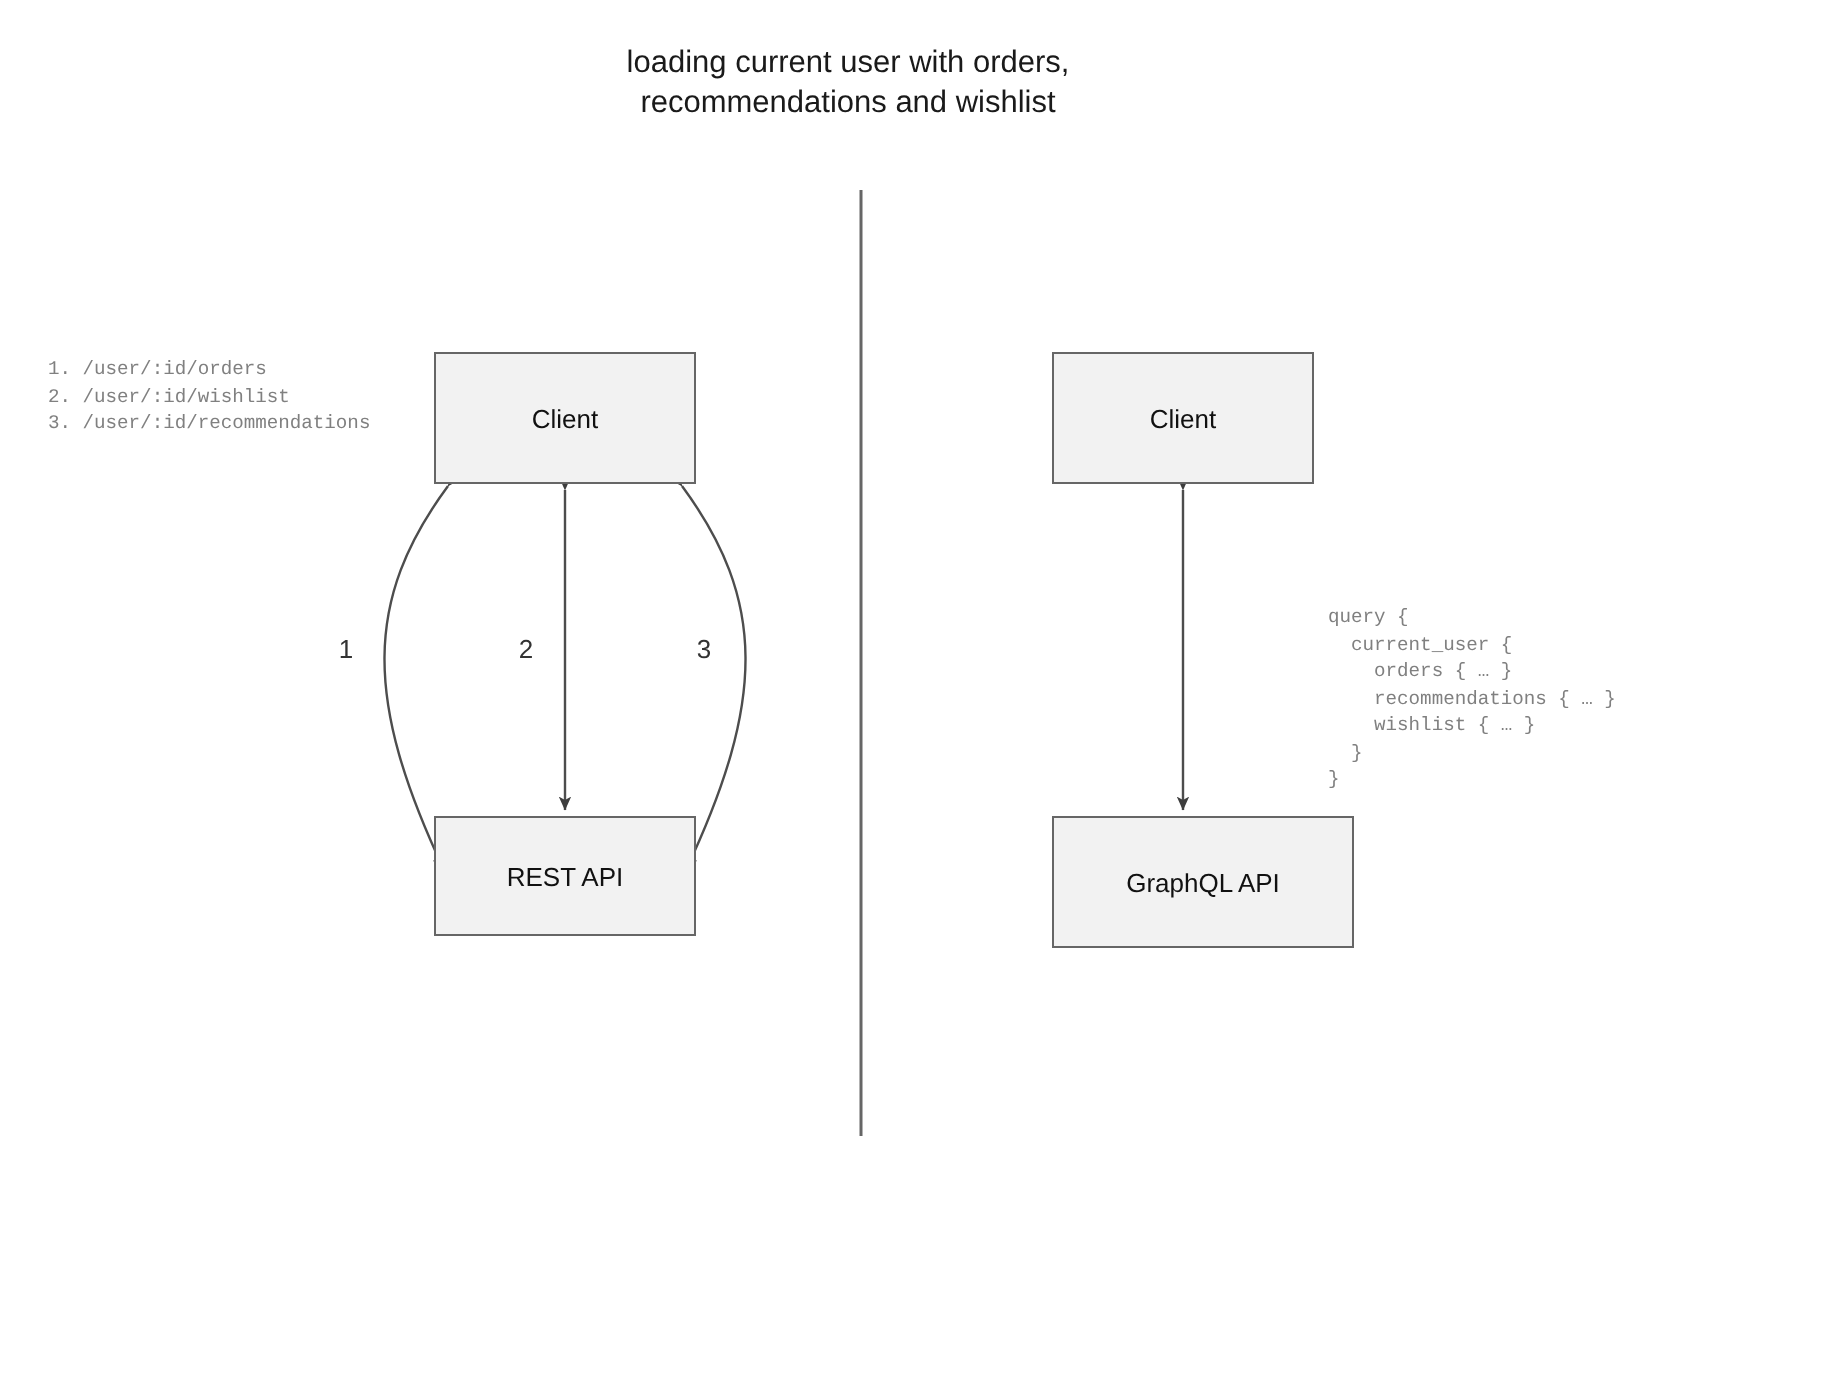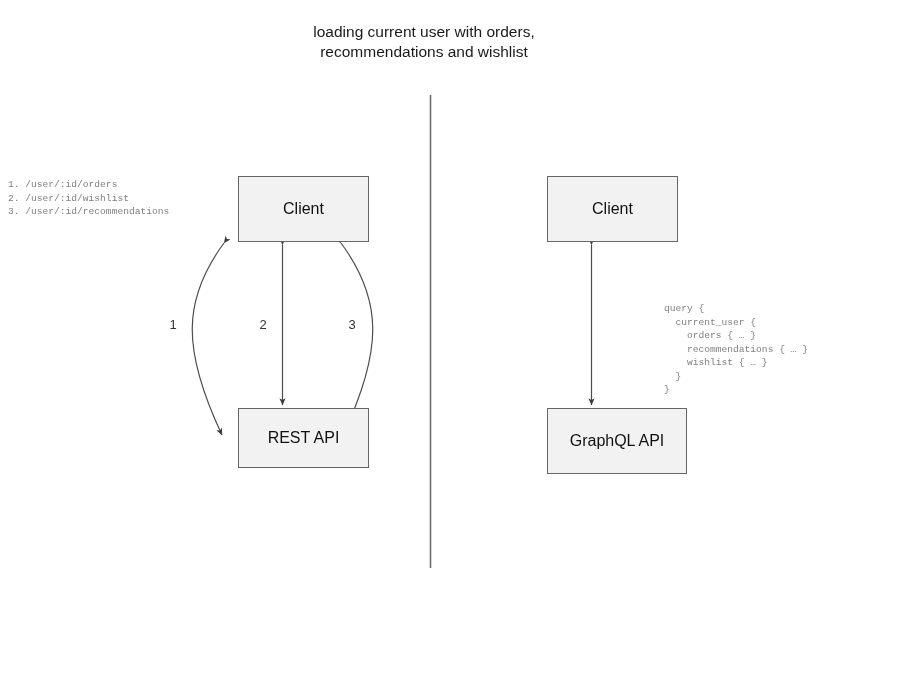--- a/index.html
+++ b/index.html
@@ -38,28 +38,27 @@
   
   .node-box {
     position: absolute;
     box-sizing: border-box;
     background: #f2f2f2;
     border: 1.4px solid #666666;
     display: flex;
     align-items: center;
     justify-content: center;
     font-family: "Liberation Sans", sans-serif;
-    font-size: 16px;
+    font-size: 13px;
     color: #111111;
-    margin-left: 21px;
   }
   .box-client-rest   { left: 217px; top: 176px; width: 131px; height: 66px; }
   .box-rest-api      { left: 217px; top: 408px; width: 131px; height: 60px; }
   .box-client-gql    { left: 526px; top: 176px; width: 131px; height: 66px; }
-  .box-graphql-api   { left: 526px; top: 408px; width: 140px; height: 66px; }
+  .box-graphql-api   { left: 526px; top: 408px; width: 151px; height: 66px; }
 
   
   .overlay {
     position: absolute;
     left: 0;
     top: 0;
     width: 917px;
     height: 689px;
     pointer-events: none;
   }
@@ -79,21 +78,21 @@
 
   
   .mono-block {
     position: absolute;
     font-family: "Liberation Mono", "DejaVu Sans Mono", monospace;
     font-size: 9.6px;
     line-height: 13.5px;
     color: #808080;
     white-space: pre;
   }
-  .rest-endpoints { left: 8px; top: 178px; }
+  .rest-endpoints { left: 24px; top: 178px; }
   .gql-query      { left: 664px; top: 278px; margin-top: 24px; }
 </style>
 </head>
 <body>
 
 <div class="canvas">
 
   <div class="diagram-title">loading current user with orders,
 recommendations and wishlist</div>
 

